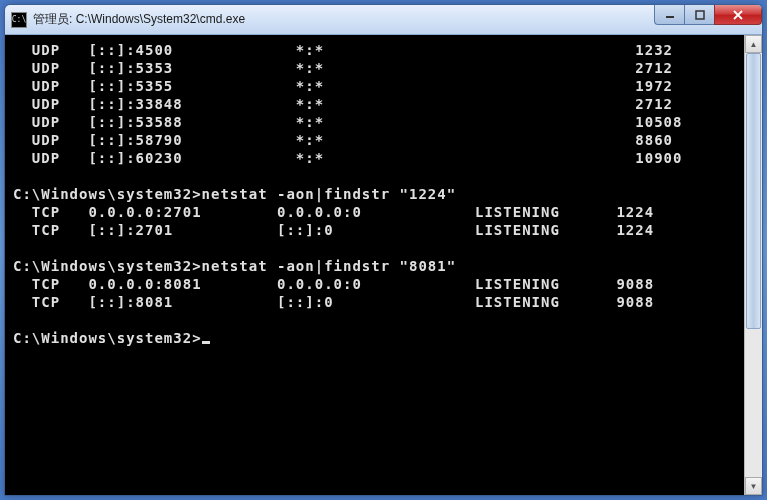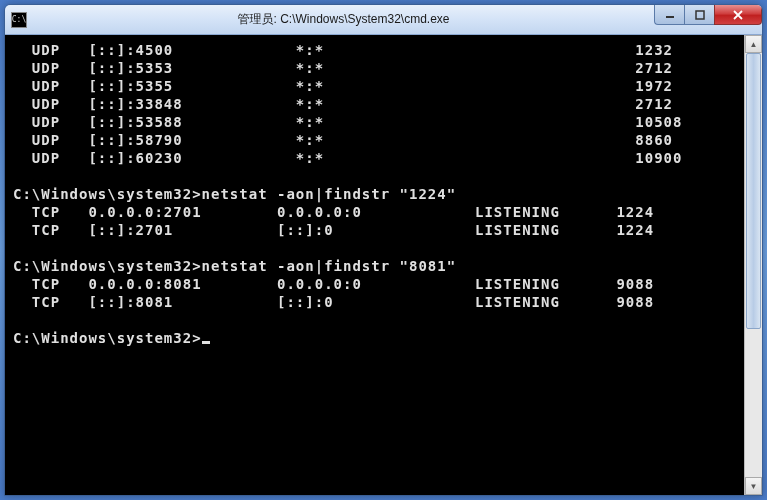--- a/index.html
+++ b/index.html
@@ -45,21 +45,20 @@
       align-items: center;
       justify-content: center;
       font-family: monospace;
     }
     .title-text {
       flex: 1;
       font-size: 12px;
       color: #1a1a1a;
       white-space: nowrap;
       overflow: hidden;
-      text-align: center;
     }
     .window-controls {
       display: flex;
       height: 22px;
       align-self: flex-start;
       margin-top: 0;
     }
     .win-btn {
       width: 30px;
       height: 20px;

